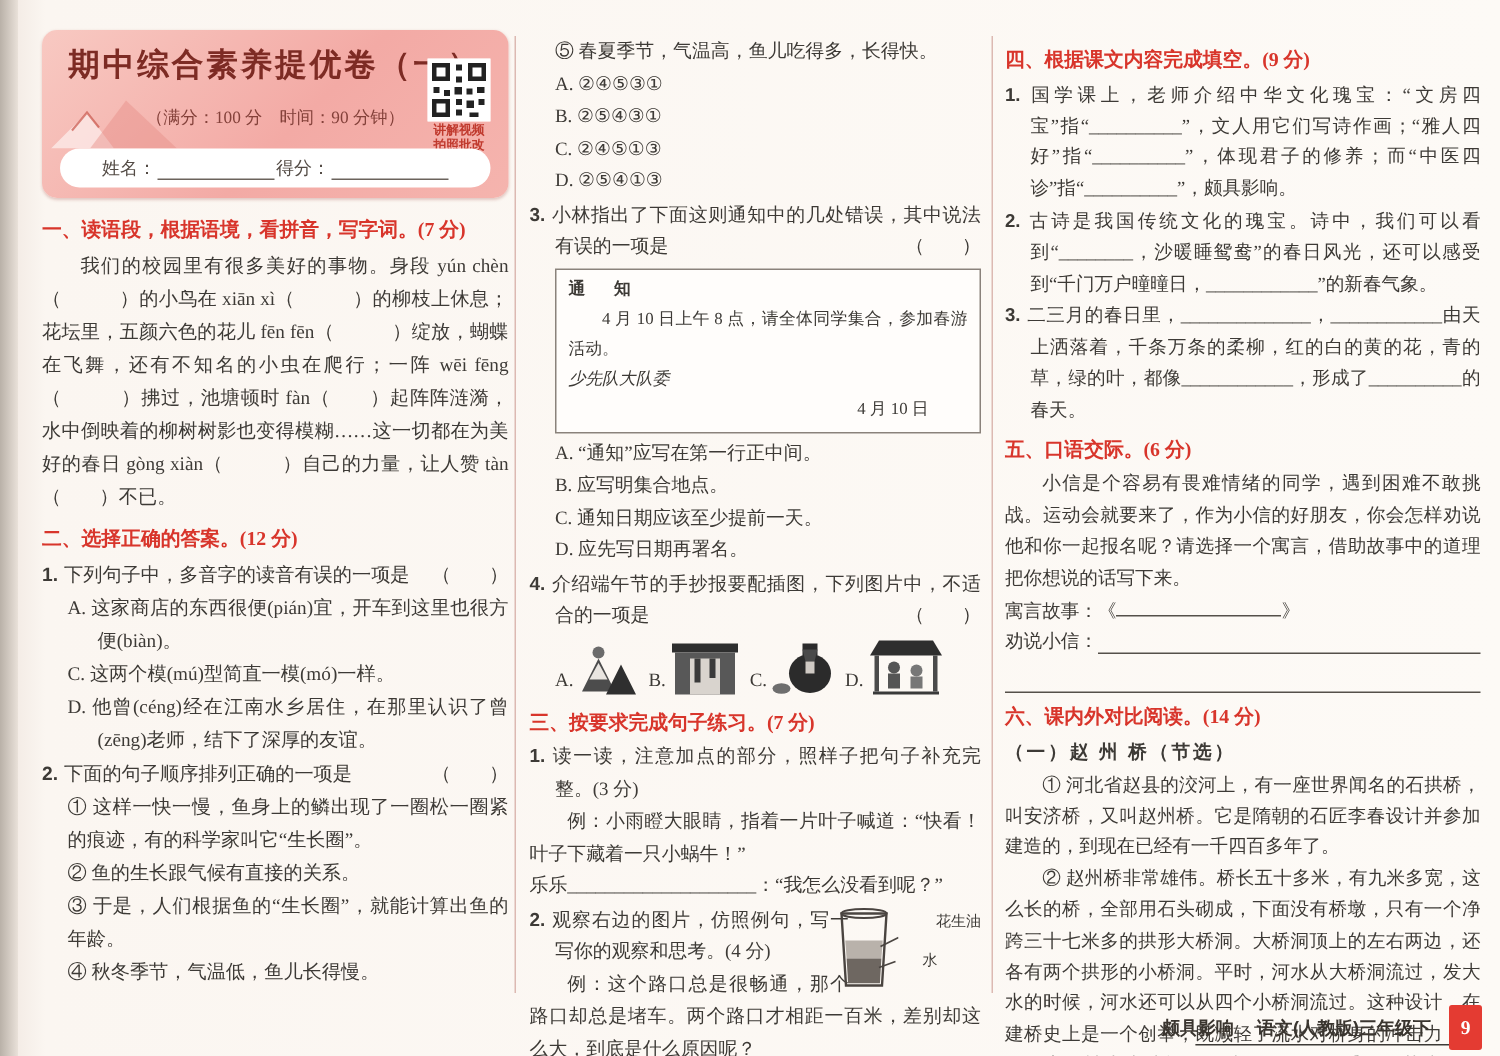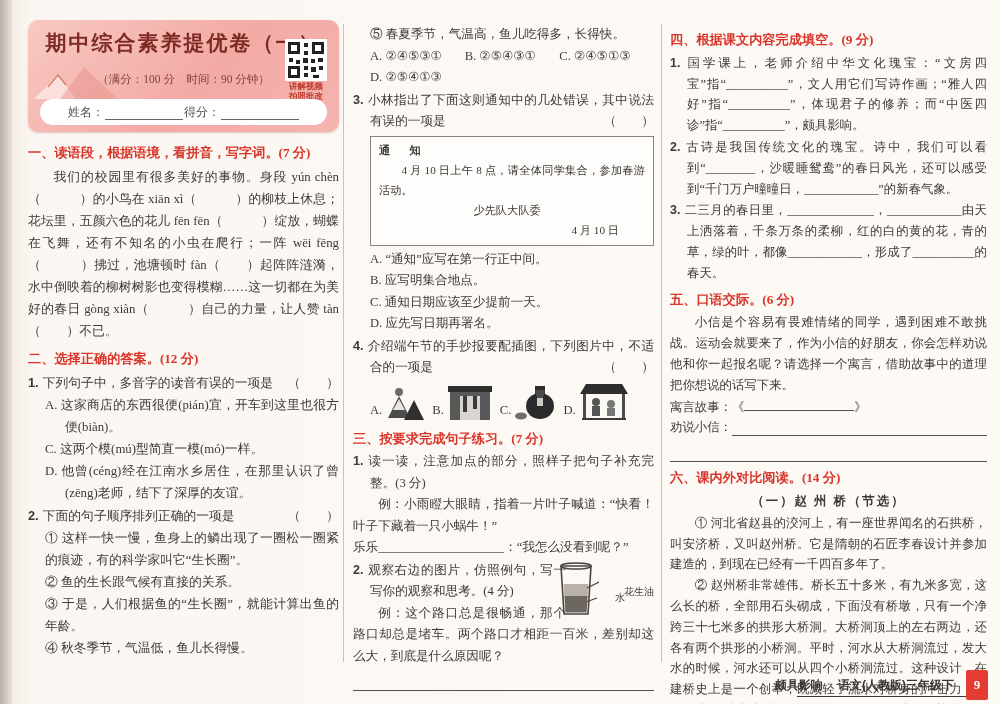--- a/index.html
+++ b/index.html
@@ -38,45 +38,45 @@
   .mountain{position:absolute;left:6px;bottom:26px;}
 
   .sec-h{color:#d8352b;font-weight:bold;font-size:13.2px;margin:6px 0 2px;}
   .para{text-indent:2em;}
   .q{padding-left:17px;text-indent:-17px;margin-top:1px;}
   .qn{font-weight:bold;font-family:"Liberation Sans","DejaVu Sans",sans-serif;
       padding-right:4px;}
   .br{float:right;text-indent:0;}
   .opt{margin-left:17px;padding-left:20px;text-indent:-20px;}
   .itm{margin-left:17px;}
-  .optgrid{margin-left:17px;display:grid;grid-template-columns:1fr 1fr 1fr;}
+  .optgrid{margin-left:17px;display:grid;grid-template-columns:1fr;}
   .ex{text-indent:2em;}
   .ul{text-decoration:underline;text-underline-offset:3px;}
 
   .notice{margin:3px 0 3px 17px;border:1px solid #8a827b;background:#fffdfb;
     padding:3px 8px 5px;font-size:11.2px;line-height:20px;}
   .notice-title{font-weight:bold;letter-spacing:4px;}
   .notice-body{text-indent:2em;}
-  .sig{text-align:center;padding-right:10px;}
+  .sig{text-align:left;padding-right:10px;font-style:italic;}
   .sig2{text-align:right;padding-right:26px;}
 
   .imgrow{margin:3px 0 2px 17px;display:flex;align-items:flex-end;gap:6px;}
   .imgcell{display:flex;align-items:flex-end;gap:2px;}
   .imgcell svg{display:block;}
 
   .cupfig{float:right;width:84px;margin:2px 0 2px 4px;position:relative;height:58px;}
   .cup-lab{position:absolute;font-size:10px;line-height:11px;color:#3d3a36;}
-  .lab-oil{right:0;top:24px;} .lab-water{right:22px;top:30px;}
+  .lab-oil{right:0;top:4px;} .lab-water{right:22px;top:30px;}
 
   .ansline{border-bottom:1px solid #55504a;height:23px;}
   .flexline{display:flex;align-items:center;}
   .flexline .fill{flex:1;border-bottom:1px solid #55504a;height:16px;}
   .inline-blank{display:inline-block;width:110px;border-bottom:1px solid #55504a;height:14px;}
 
-  .sub-title{text-align:center;font-weight:bold;letter-spacing:2px;margin:1px 0;}
+  .sub-title{font-weight:bold;letter-spacing:2px;margin:1px 0;}
 
   .footer{position:absolute;right:46px;bottom:10px;font-size:12px;
     font-weight:bold;color:#3a352f;font-family:"Liberation Sans","DejaVu Sans",sans-serif;}
   .footer span{margin-left:12px;}
   .pagebox{position:absolute;right:12px;bottom:4px;width:22px;height:30px;
     background:#e43b32;color:#fff;text-align:center;line-height:30px;
     font-size:13px;font-weight:bold;border-radius:2px;}
 </style>
 </head>
 <body>

